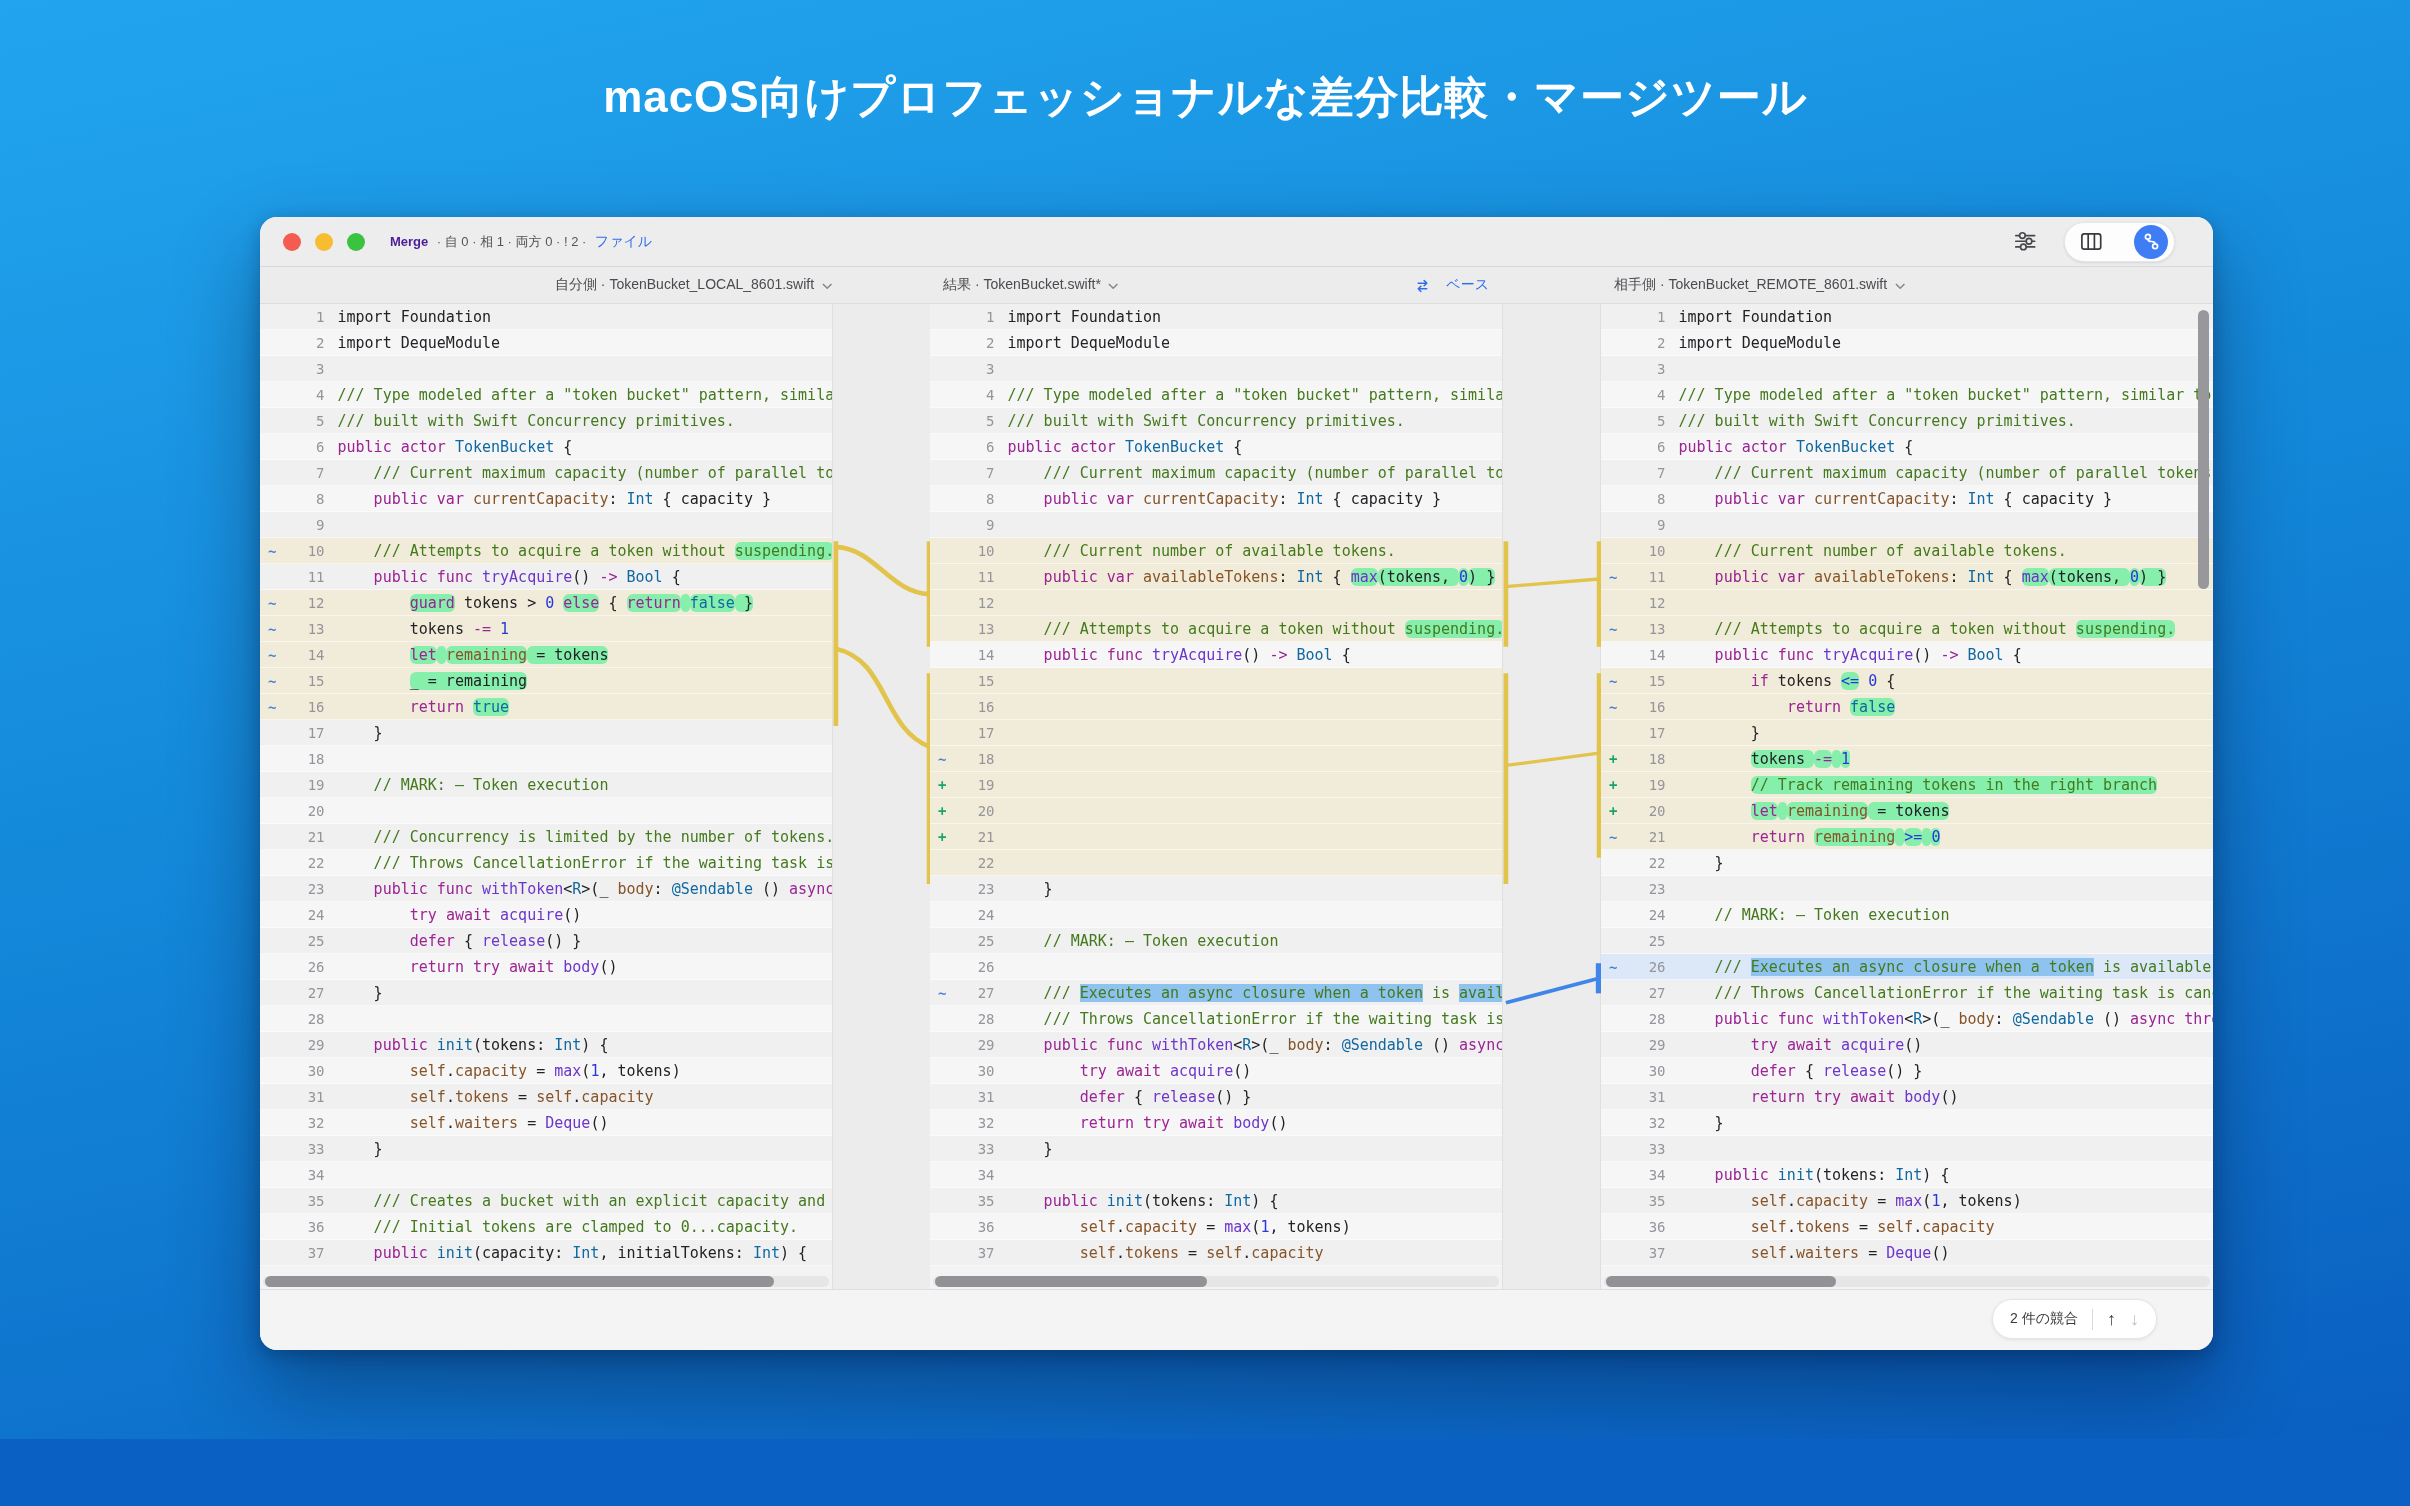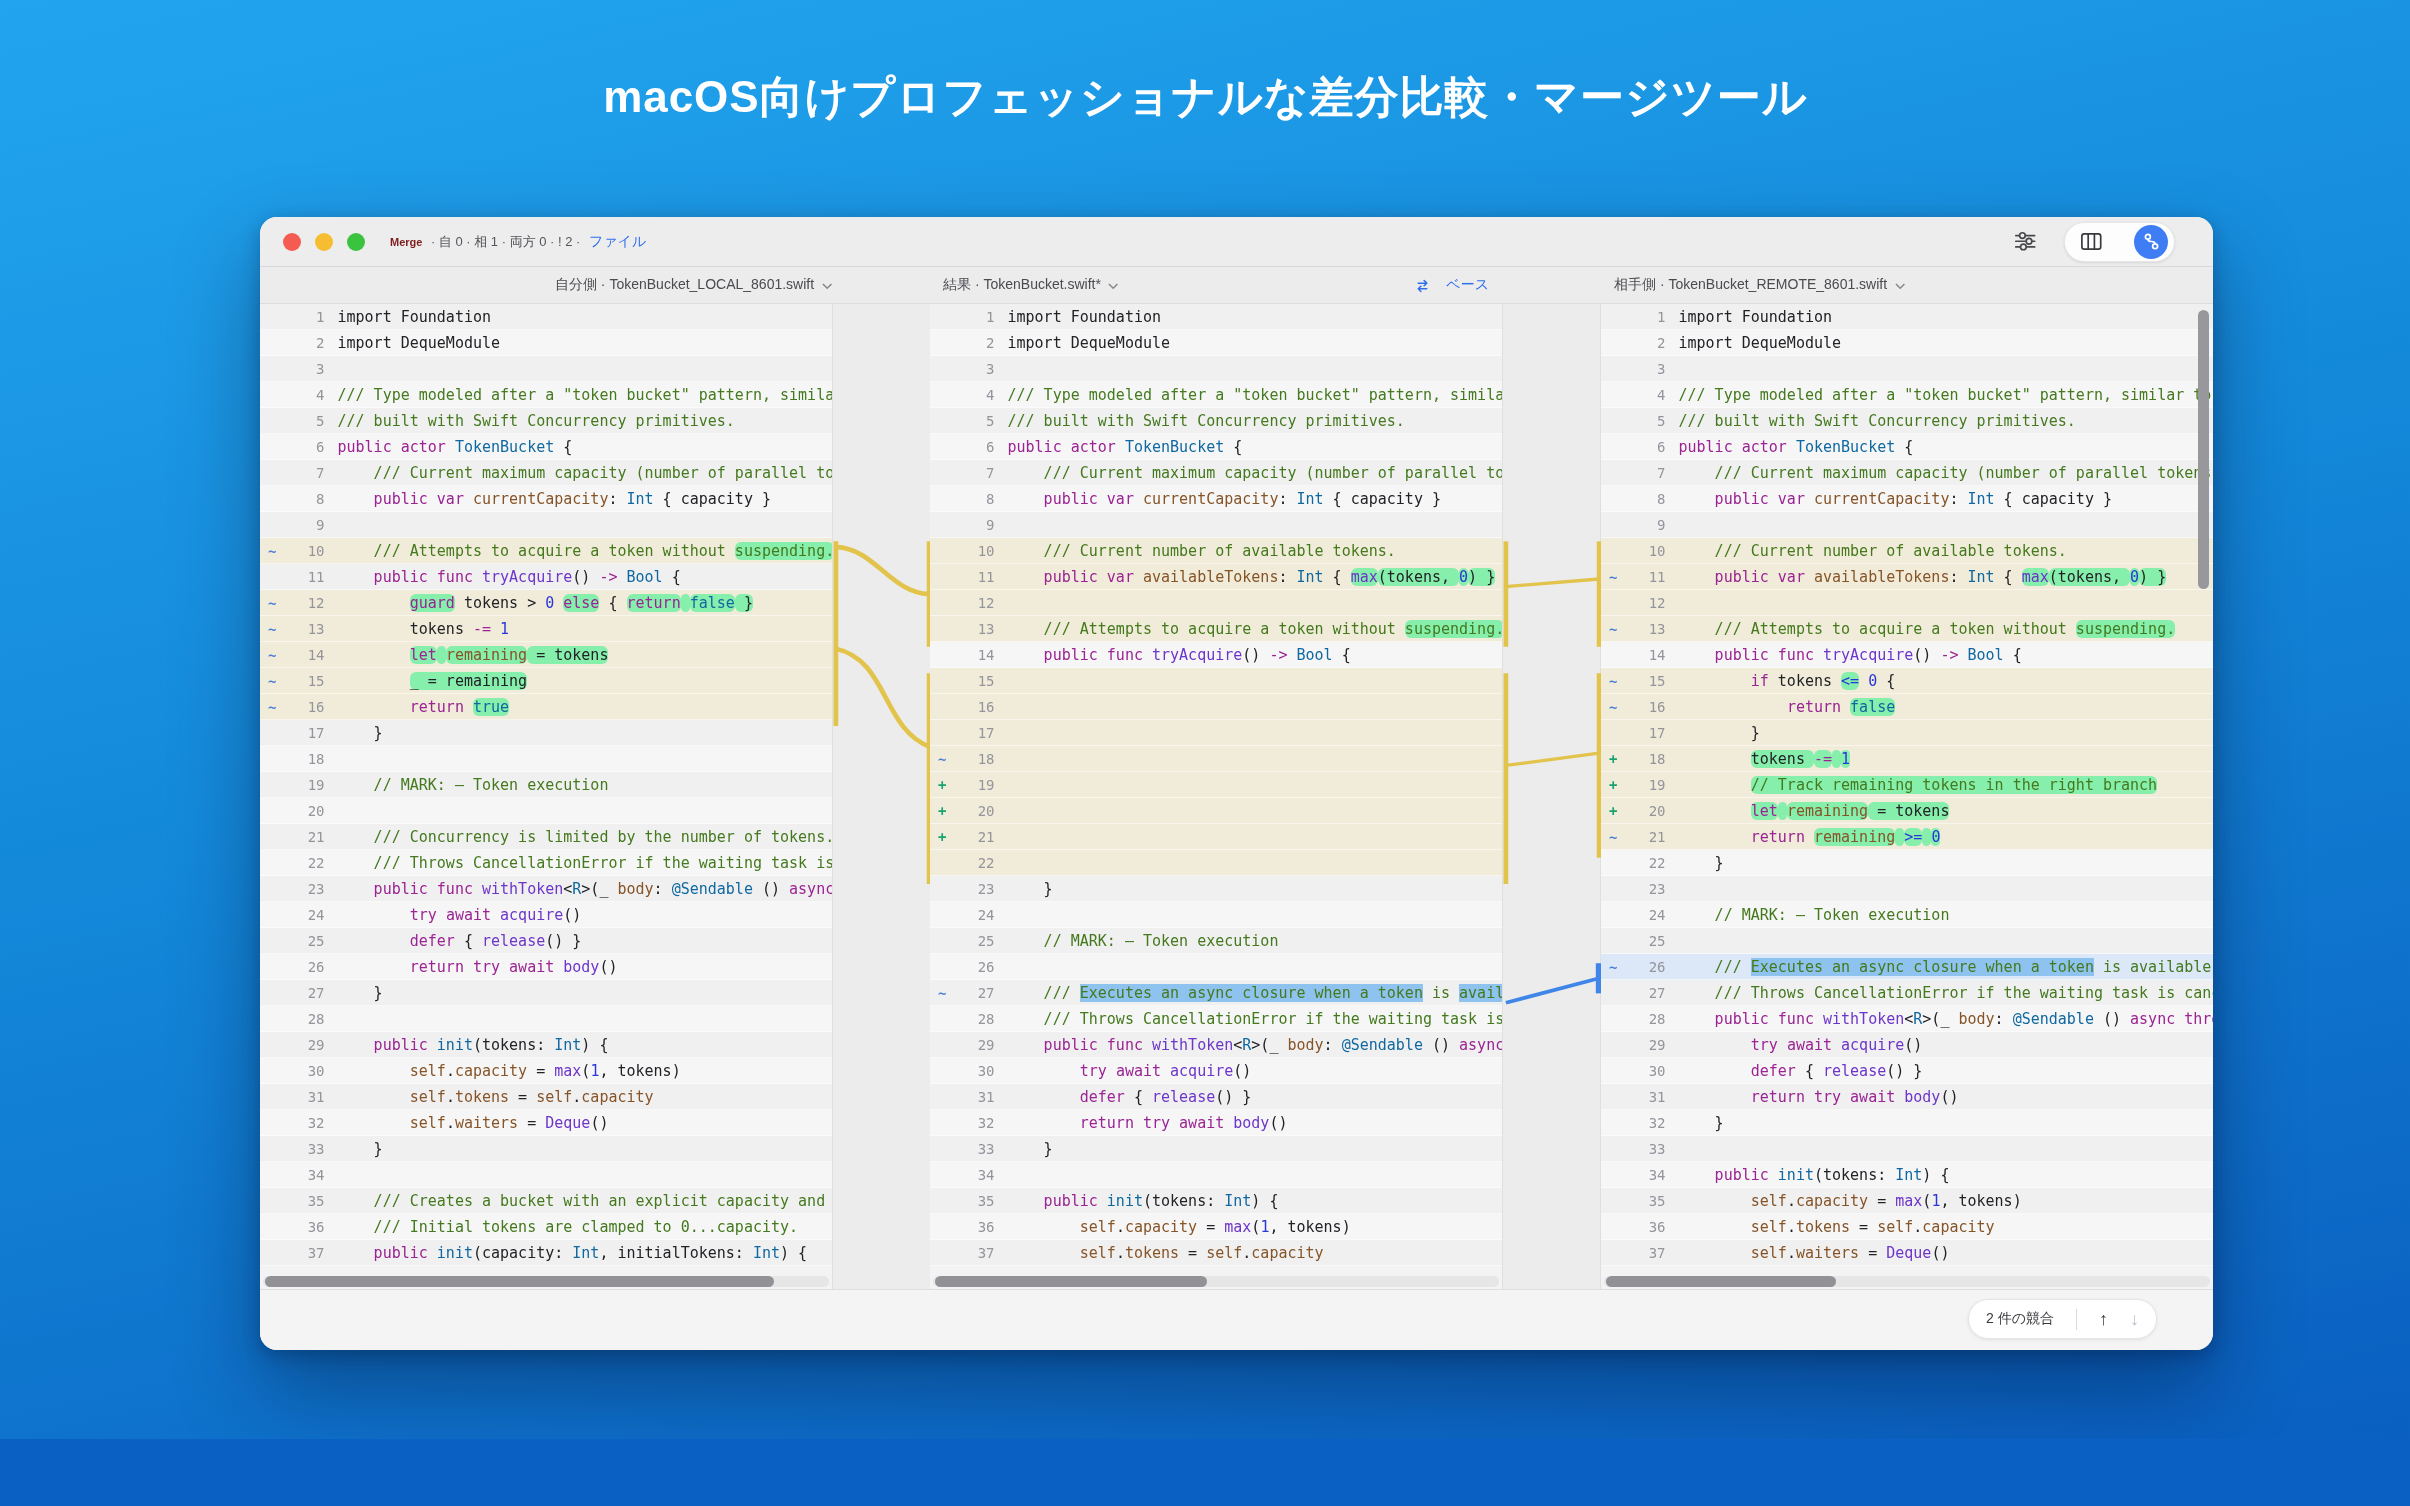--- a/index.html
+++ b/index.html
@@ -13,21 +13,21 @@
           background:#f2f2f3;border-radius:17px;overflow:hidden;
           box-shadow:0 38px 85px rgba(0,10,40,.38),0 5.6px 17px rgba(0,10,40,.25);
           display:flex;flex-direction:column;}
   .titlebar{height:49px;flex:none;background:#ededee;border-bottom:0.9px solid #d8d8da;position:relative;}
   .lights{position:absolute;left:22.6px;top:16px;display:flex;gap:14px;}
   .light{width:18px;height:18px;border-radius:50%;}
   .light.red{background:#f45c51;}
   .light.yellow{background:#f5bd2f;}
   .light.green{background:#39c33f;}
   .title-group{position:absolute;left:130px;top:0;height:49px;display:flex;align-items:center;gap:8.5px;}
-  .t-merge{font-size:11px;font-weight:700;color:#7f1d1d;}
+  .t-merge{font-size:13px;font-weight:700;color:#4c1d95;}
   .t-stats{font-size:13px;color:#55555a;}
   .t-file{font-size:14px;color:#2f6fed;cursor:pointer;}
   .tb-right{position:absolute;right:38px;top:0;height:49px;display:flex;align-items:center;gap:24.5px;}
   .icon-sliders{display:flex;align-items:center;justify-content:center;width:28px;height:28px;cursor:pointer;}
   .seg{width:111px;height:40px;background:#fdfdfd;border:0.9px solid #e6e6e8;border-radius:20px;
        box-shadow:0 0.9px 2.8px rgba(0,0,0,.10);display:flex;align-items:center;justify-content:space-between;
        padding:0 5.6px;box-sizing:border-box;}
   .seg-btn{width:41px;height:32px;display:flex;align-items:center;justify-content:center;cursor:pointer;}
   .seg-merge{width:34px;height:34px;border-radius:50%;background:#3f7df4;display:flex;align-items:center;
              justify-content:center;cursor:pointer;}
@@ -76,21 +76,21 @@
   .hl-b{background:#8fc3ef;}
   .hscroll{position:absolute;left:2.8px;right:2.8px;bottom:1.9px;height:11.3px;background:#e6e6e7;
            border-radius:5.6px;cursor:pointer;}
   .hthumb{position:absolute;left:1.9px;top:0;height:11.3px;background:#929296;border-radius:5.6px;}
   .vscroll{position:absolute;right:3.8px;top:5.6px;width:11.3px;height:279px;background:#98989c;
            border-radius:5.6px;display:none;cursor:pointer;}
   
   .footer{height:60px;flex:none;background:#f4f4f5;border-top:0.9px solid #dedee0;position:relative;}
   .pill{position:absolute;right:56px;top:9.4px;height:40px;background:#ffffff;border:0.9px solid #e5e5e7;
         border-radius:20px;box-shadow:0 0.9px 3.8px rgba(0,0,0,.08);display:flex;align-items:center;
-        padding:0 17px;gap:22px;box-sizing:border-box;}
+        padding:0 17px;gap:14px;box-sizing:border-box;}
   .pill-text{font-size:14px;color:#3a3a3e;}
   .pill-div{width:0.9px;height:21px;background:#d9d9db;}
   .arrow{font-size:18px;cursor:pointer;}
   .arrow.up{color:#3a3a3e;}
   .arrow.down{color:#b9c2cc;}
 </style>
 </head>
 <body>
 
 <div class="stage">

